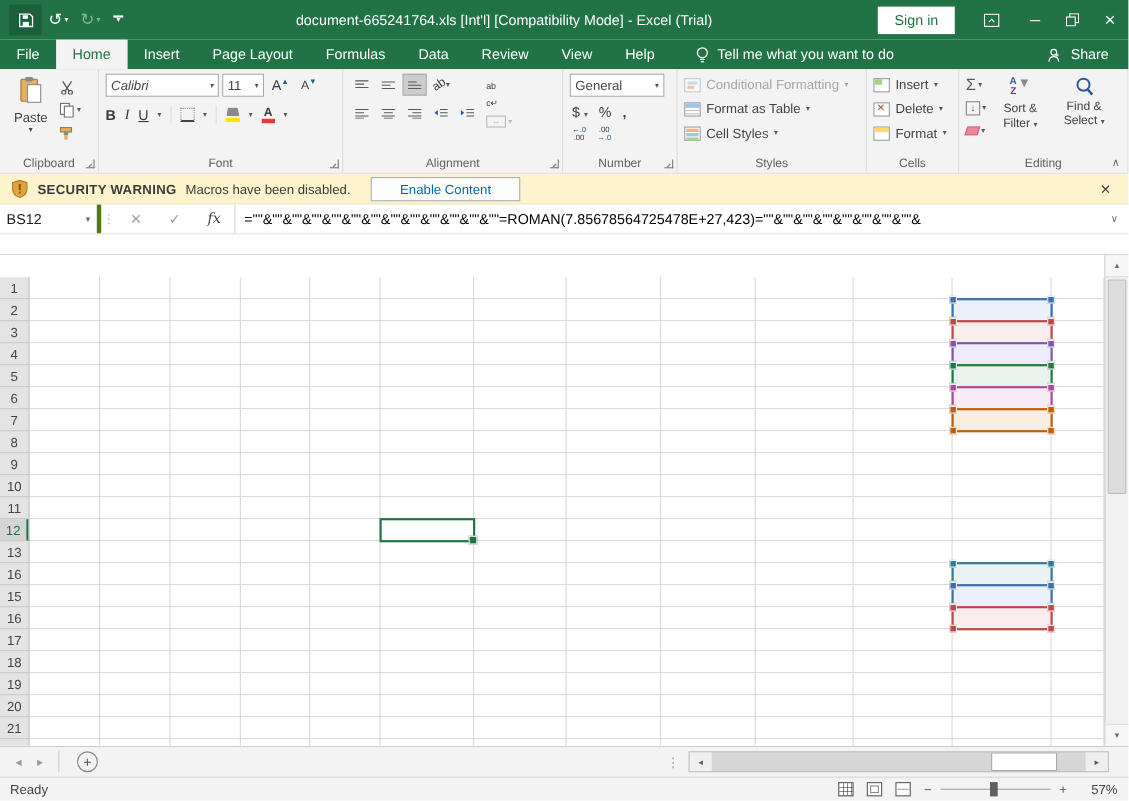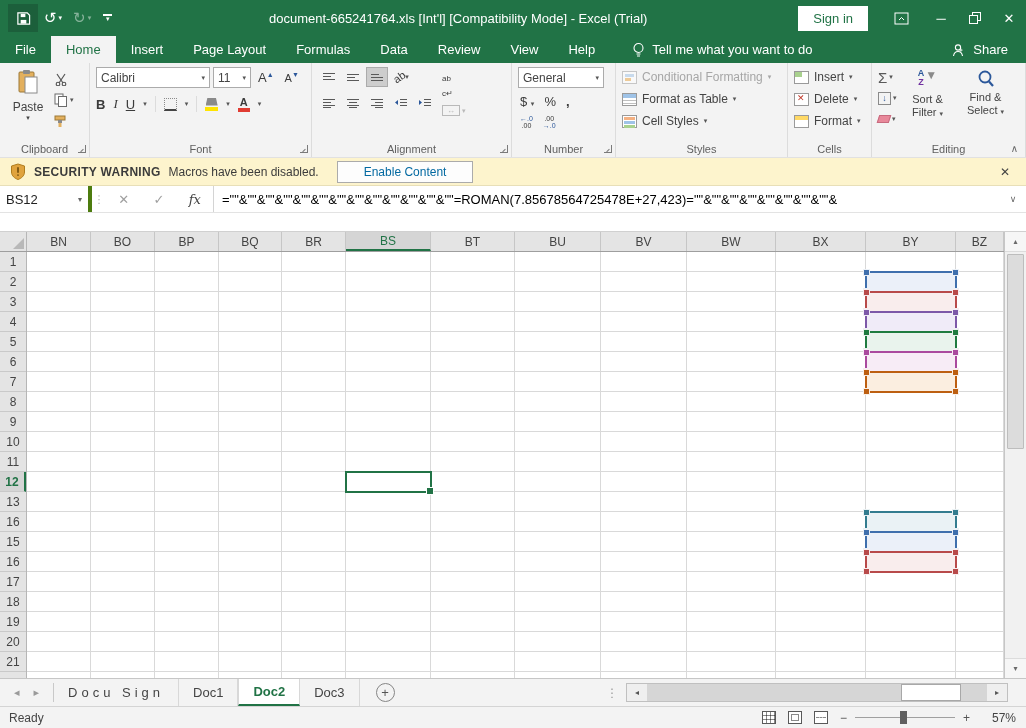--- a/index.html
+++ b/index.html
@@ -41,21 +41,21 @@
   .paste-big { display:flex; flex-direction:column; align-items:center; width:44px; padding-top:2px; }
   .paste-big .lbl { font-size:12px; margin-top:5px; }
   .paste-big .dd { font-size:7px; color:#444; }
   .clip-mini { display:flex; flex-direction:column; gap:5px; padding-top:4px; margin-left:4px; }
   .mini-btn { display:flex; align-items:center; gap:2px; height:16px; }
   .dd7 { font-size:7px; color:#555; }
 
   .g-font { width:222px; }
   .font-row1 { display:flex; align-items:center; gap:3px; }
   .selbox { background:#fff; border:1px solid #ababab; height:21px; display:flex; align-items:center; padding:0 4px; font-size:12px; justify-content:space-between; }
-  .fname { width:114px; }
+  .fname { width:103px;font-style:italic; }
   .fsize { width:38px; }
   .azbtn { font-size:13px; color:#3b3b3b; position:relative; padding:0 4px; }
   .azbtn sup { font-size:7px; color:#2b579a; }
   .font-row2 { display:flex; align-items:center; gap:8px; margin-top:8px; }
   .fmt { font-size:13px; color:#3b3b3b; }
   .fmt.b { font-weight:bold; }
   .fmt.i { font-style:italic; font-family:"Liberation Serif",serif; }
   .fmt.u { text-decoration:underline; }
   .border-ic { width:13px; height:13px; border:1px dotted #8a8a8a; border-bottom:2px solid #444; }
   .colorbtn { display:flex; flex-direction:column; align-items:center; line-height:10px; }
@@ -132,21 +132,21 @@
   
   .gridwrap { flex:1; position:relative; overflow:hidden; background:#fff; }
   .colhdrs { height:20px; display:flex; background:#e4e4e4; border-bottom:1px solid #9e9e9e; }
   .corner { width:27px; height:100%; border-right:1px solid #b6b6b6; position:relative; background:#e4e4e4; flex:none; }
   .corner:after { content:""; position:absolute; right:2px; bottom:2px; border-left:11px solid transparent; border-bottom:11px solid #b8b8b8; }
   .colhdr { height:100%; display:flex; align-items:center; justify-content:center; font-size:12px; color:#444; border-right:1px solid #c6c6c6; flex:none; }
   .colhdr.sel { background:#d5d5d5; color:#217346; border-bottom:2px solid #217346; }
   .gridbody { position:absolute; top:20px; left:0; right:0; bottom:0; display:flex; }
   .rowhdrs { width:27px; background:#e4e4e4; border-right:1px solid #b6b6b6; flex:none; overflow:hidden; }
   .rowhdr { display:flex; align-items:center; justify-content:center; font-size:12px; color:#444; border-bottom:1px solid #c9c9c9; }
-  .rowhdr.sel { background:#d5d5d5; color:#217346; border-right:2px solid #217346;font-weight:bold; }
+  .rowhdr.sel { background:#d5d5d5; color:#217346; border-right:2px solid #217346; }
   .canvas { position:relative; width:977px; flex:none; overflow:hidden;
             background:repeating-linear-gradient(to bottom,#fff 0 19px,#d9d9d9 19px 20px); }
   .vline { position:absolute; top:0; bottom:0; width:1px; background:#d9d9d9; }
   .shape { position:absolute; border:2px solid; }
   .handle { position:absolute; width:7px; height:7px; border:1px solid rgba(255,255,255,.9); }
   .active-cell { position:absolute; border:2px solid #217346; background:#fff; }
   .active-cell:after { content:""; position:absolute; right:-4px; bottom:-4px; width:6px; height:6px; background:#217346; border:1px solid #fff; }
 
   .vscroll { position:absolute; top:0; right:0; bottom:0; width:22px; background:#f1f1f1; border-left:1px solid #c6c6c6; display:flex; flex-direction:column; }
   .vs-btn { height:20px; display:flex; align-items:center; justify-content:center; color:#6a6a6a; font-size:8px; background:#f6f6f6; border-bottom:1px solid #dcdcdc; }
@@ -515,38 +515,20 @@
         <span class="fbtn">✕</span>
         <span class="fbtn">✓</span>
         <span class="fx">fx</span>
       </span>
       <span class="ftext">=""&amp;""&amp;""&amp;""&amp;""&amp;""&amp;""&amp;""&amp;""&amp;""&amp;""&amp;""&amp;""=ROMAN(7.85678564725478E+27,423)=""&amp;""&amp;""&amp;""&amp;""&amp;""&amp;""&amp;""&amp;</span>
       <span class="fexpand">∨</span>
     </div>
   </div>
 
   <div class="gridwrap">
-    <div class="colhdrs">
-      <div class="corner"></div>
-      <div style="display:flex">
-          <div class="colhdr" style="width: 64px;">BN</div>
-          <div class="colhdr" style="width: 64px;">BO</div>
-          <div class="colhdr" style="width: 64px;">BP</div>
-          <div class="colhdr" style="width: 63px;">BQ</div>
-          <div class="colhdr" style="width: 64px;">BR</div>
-          <div class="colhdr sel" style="width: 85px;">BS</div>
-          <div class="colhdr" style="width: 84px;">BT</div>
-          <div class="colhdr" style="width: 86px;">BU</div>
-          <div class="colhdr" style="width: 86px;">BV</div>
-          <div class="colhdr" style="width: 89px;">BW</div>
-          <div class="colhdr" style="width: 90px;">BX</div>
-          <div class="colhdr" style="width: 90px;">BY</div>
-          <div class="colhdr" style="width: 48px;">BZ</div>
-        </div>
-    </div>
     <div class="gridbody">
       <div class="rowhdrs">
           <div class="rowhdr" style="height: 20px;">1</div>
           <div class="rowhdr" style="height: 20px;">2</div>
           <div class="rowhdr" style="height: 20px;">3</div>
           <div class="rowhdr" style="height: 20px;">4</div>
           <div class="rowhdr" style="height: 20px;">5</div>
           <div class="rowhdr" style="height: 20px;">6</div>
           <div class="rowhdr" style="height: 20px;">7</div>
           <div class="rowhdr" style="height: 20px;">8</div>
@@ -642,26 +624,20 @@
       <span class="vs-btn bottom">▾</span>
     </div>
   </div>
 
   <div class="tabbar">
     <span class="nav">
       <span>◂</span>
       <span>▸</span>
     </span>
     <span class="tabsep"></span>
-    <div style="display:flex">
-        <div class="stab spaced">Docu Sign</div>
-        <div class="stab">Doc1</div>
-        <div class="stab active">Doc2</div>
-        <div class="stab">Doc3</div>
-      </div>
     <span class="addsheet">
         <i>+</i>
       </span>
     <div class="tb-right">
       <span class="tb-dots">⋮</span>
       <div class="hscroll">
         <span class="hs-arrow">◂</span>
         <span class="hs-thumb"></span>
         <span class="hs-arrow" style="margin-left:auto">▸</span>
       </div>

